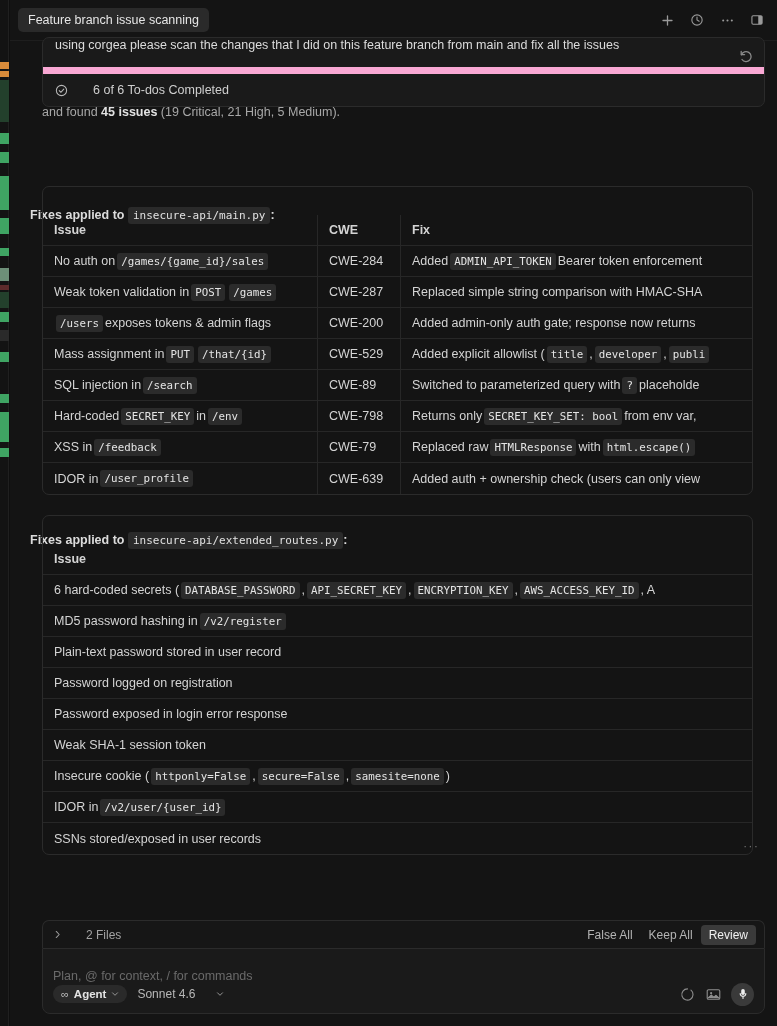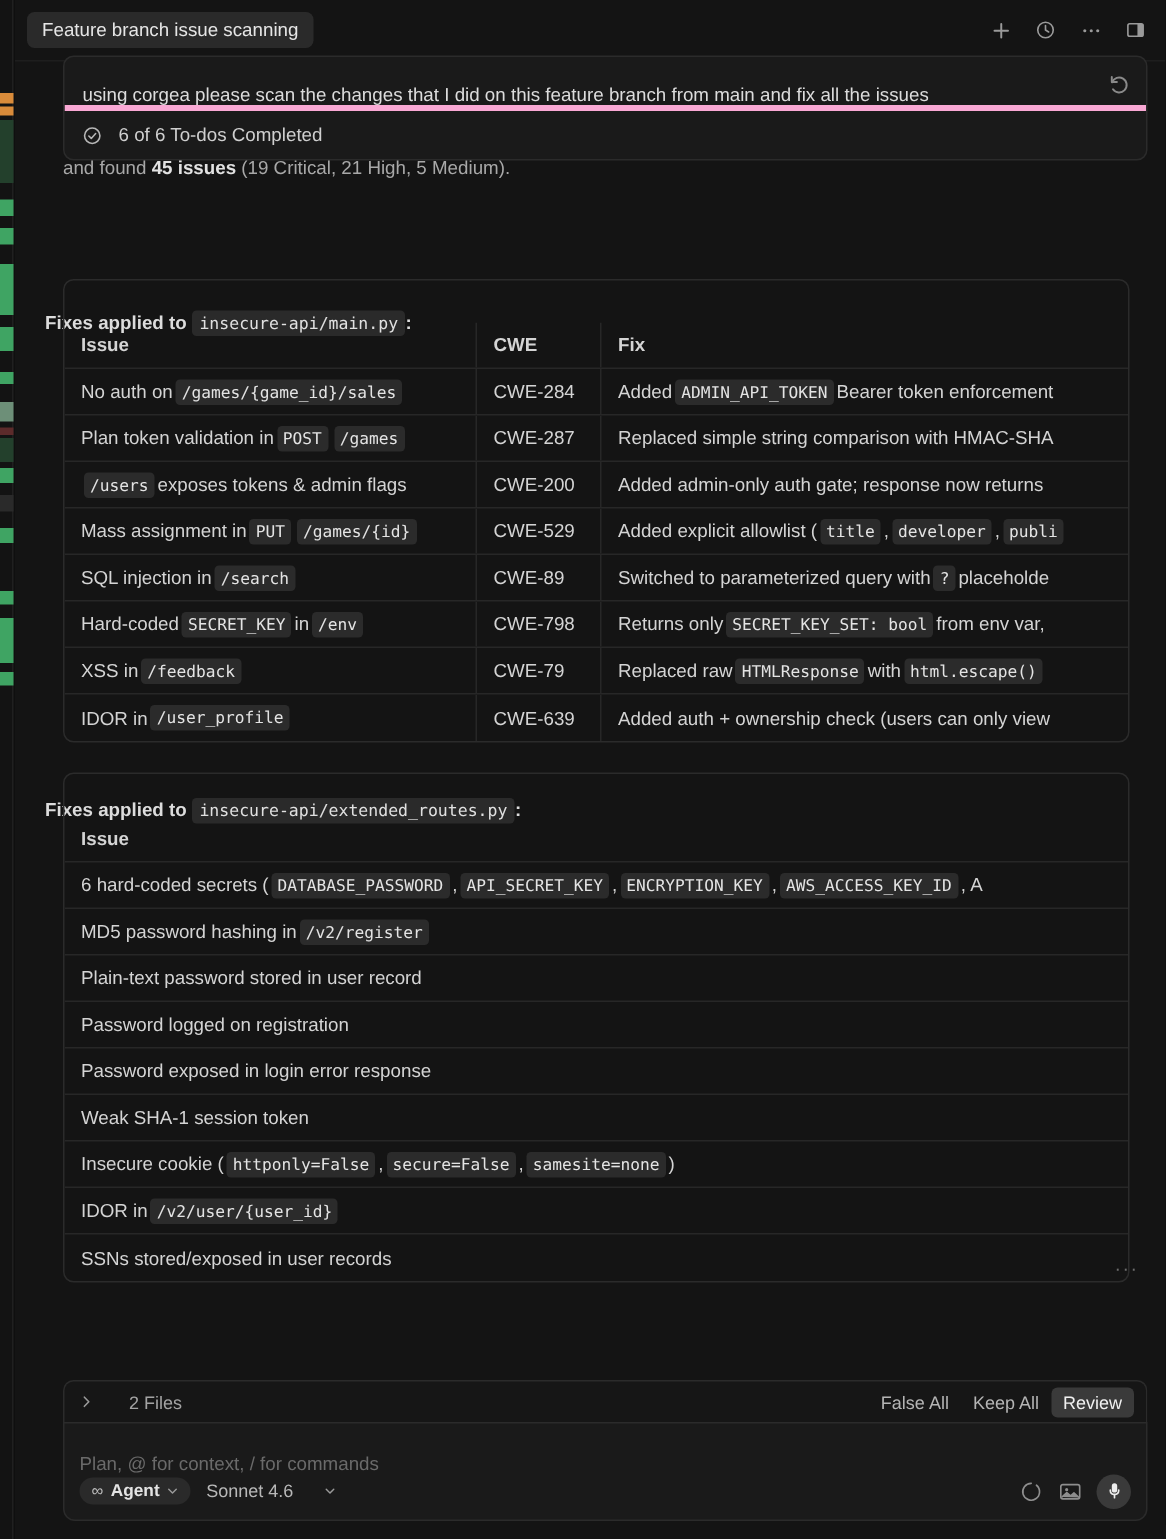--- a/index.html
+++ b/index.html
@@ -73,39 +73,39 @@
     position: absolute;
     left: 32px; top: 37px;
     width: 723px;
     border: 1px solid #2b2b2b;
     border-radius: 7px;
     background: #1a1a1a;
     overflow: hidden;
   }
   #user-prompt-row {
     height: 36px;
-    display: flex; align-items: flex-end;
+    display: flex; align-items: flex-start;
     padding: 0 12px;
-    border-bottom: 4px solid #f9a8d4;
+    border-bottom: 7px solid #f9a8d4;
     position: relative;
   }
   #user-prompt-text {
     font-size: 12.5px;
     color: #dcdcdc;
     white-space: nowrap;
     overflow: hidden;
   }
   #restore-icon {
     position: absolute; right: 10px; top: 10px;
     width: 16px; height: 16px;
     color: #8a8a8a;
   }
   #todo-row {
     height: 32px;
-    display: flex; align-items: center; gap: 11px;
+    display: flex; align-items: center; gap: 25px;
     padding: 0 12px;
   }
   #todo-check { width: 13px; height: 13px; color: #b6b6b6; flex: none; }
   #todo-label { font-size: 12.5px; color: #cfcfcf; white-space: nowrap; }
 
   
   #summary-line {
     position: absolute;
     left: 32px; top: 105px;
     font-size: 12.5px;
@@ -362,21 +362,21 @@
         </div>
         <div class="ft-cell c-cwe">CWE-284</div>
         <div class="ft-cell c-fix">
           <span>Added </span>
           <code class="inl">ADMIN_API_TOKEN</code>
           <span> Bearer token enforcement</span>
         </div>
       </div>
       <div class="ft-row">
         <div class="ft-cell c-issue">
-          <span>Plan token validation in </span>
+          <span>Weak token validation in </span>
           <code class="inl">POST</code>
           <code class="inl">/games</code>
         </div>
         <div class="ft-cell c-cwe">CWE-287</div>
         <div class="ft-cell c-fix">
           <span>Replaced simple string comparison with HMAC-SHA</span>
         </div>
       </div>
       <div class="ft-row">
         <div class="ft-cell c-issue">
@@ -385,21 +385,21 @@
         </div>
         <div class="ft-cell c-cwe">CWE-200</div>
         <div class="ft-cell c-fix">
           <span>Added admin-only auth gate; response now returns </span>
         </div>
       </div>
       <div class="ft-row">
         <div class="ft-cell c-issue">
           <span>Mass assignment in </span>
           <code class="inl">PUT</code>
-          <code class="inl">/games/{id}</code>
+          <code class="inl">/that/{id}</code>
         </div>
         <div class="ft-cell c-cwe">CWE-529</div>
         <div class="ft-cell c-fix">
           <span>Added explicit allowlist (</span>
           <code class="inl">title</code>
           <span>, </span>
           <code class="inl">developer</code>
           <span>, </span>
           <code class="inl">publi</code>
         </div>

